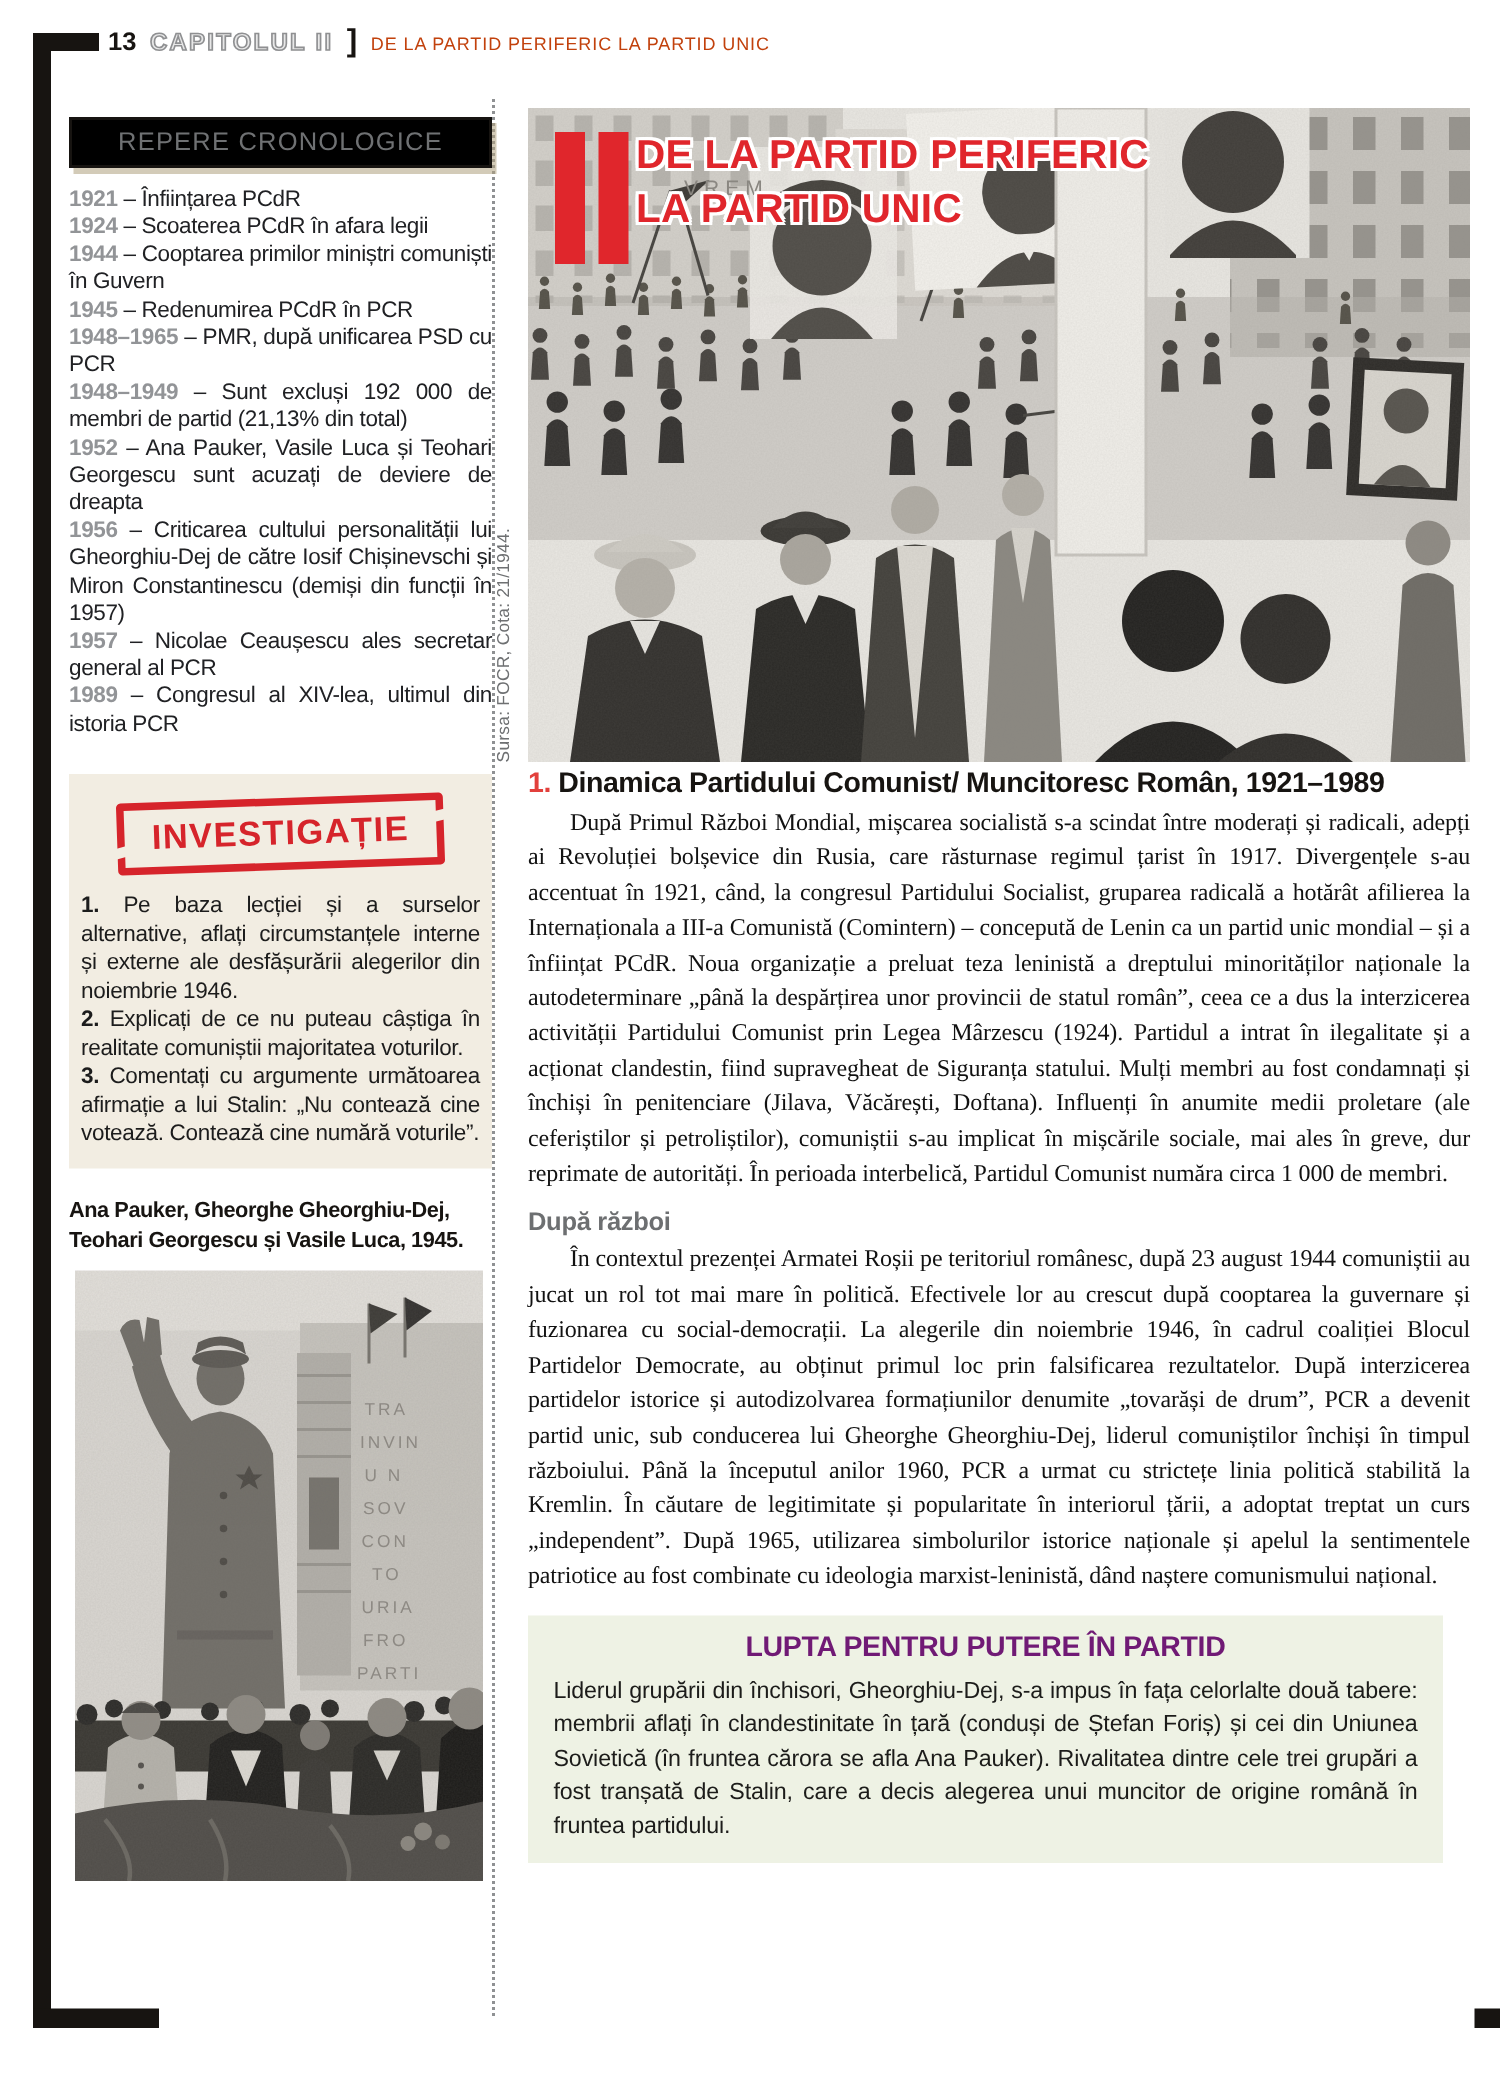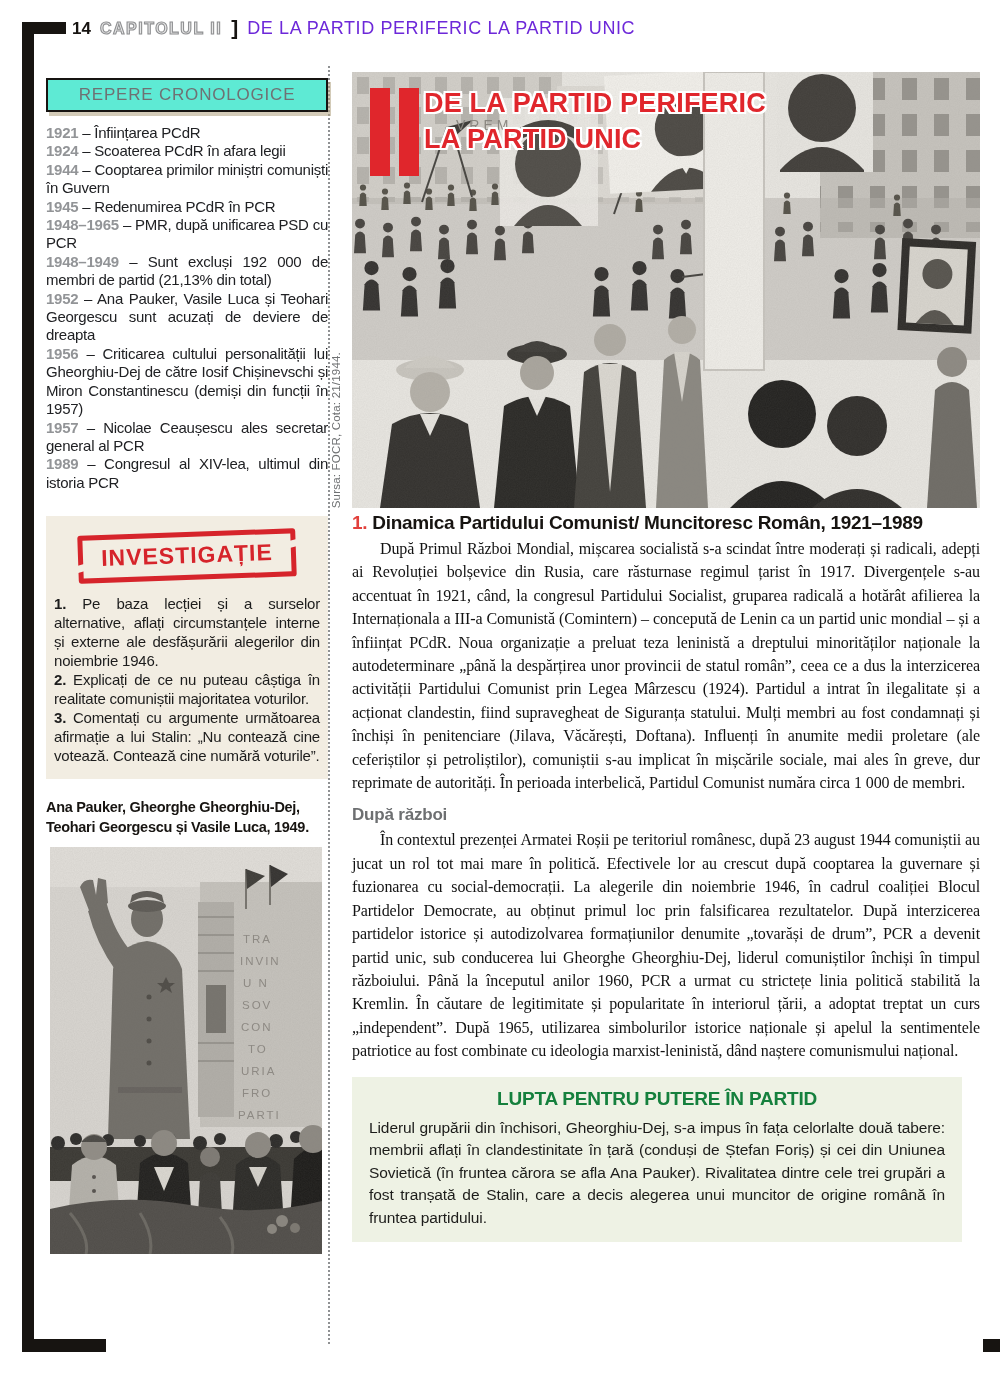--- a/index.html
+++ b/index.html
@@ -11,35 +11,35 @@
   .frame-top  { position:absolute; left:22px; top:22px;  width:44px;  height:12px; background:#171411; }
   .frame-side { position:absolute; left:22px; top:22px;  width:12px;  height:1330px; background:#171411; }
   .frame-foot { position:absolute; left:22px; top:1339px; width:84px; height:13px; background:#171411; }
   .frame-br   { position:absolute; right:0;  top:1339px; width:17px;  height:13px; background:#171411; }
 
   
   .runhead { position:absolute; left:72px; top:15px; display:flex; align-items:baseline; gap:9px; white-space:nowrap; }
   .pageno { font-size:17px; font-weight:800; color:#171411; }
   .chap-label { font-size:16px; font-weight:700; letter-spacing:1.5px; color:#e8e8e8; -webkit-text-stroke:1.1px #8f9092; }
   .chap-bracket { font-size:21px; font-weight:800; color:#171411; transform:translateY(1px); }
-  .chap-title { font-size:18px; color:#6d28d9; letter-spacing:.6px; }
+  .chap-title { font-size:12px; color:#c2410c; letter-spacing:.6px; }
 
   
   .leftcol { position:absolute; left:46px; top:66px; width:282px; }
   .divider { position:absolute; left:328px; top:66px; height:1278px; border-left:2px dotted #8f9193; }
   .maincol { position:absolute; left:352px; top:512px; width:628px; }
 
   
   .key-terms { font-size:16.5px; font-weight:700; line-height:1.42; letter-spacing:-0.3px; color:#171411; }
   .kt-title { color:#23b1ab; }
   .kt-b { color:#d9272e; }
   .kt-t { color:#171411; }
 
   
-  .chrono-box { margin-top:12px; height:34px; border:2.5px solid #171411; background:#5eead4;
+  .chrono-box { margin-top:12px; height:34px; border:2.5px solid #171411; background:#000000;
     box-shadow:3px 4px 0 rgba(175,160,125,.55); display:flex; align-items:center; justify-content:center;
     color:#6f7173; font-size:17px; letter-spacing:.8px; }
   .chrono-list { margin-top:12px; font-size:15px; line-height:18.4px; letter-spacing:-0.25px;
     color:#202124; text-align:justify; }
   .chrono-entry { }
   .chrono-year { font-weight:700; color:#929497; }
 
   
   .invest { margin-top:24px; background:#f2ede2; padding:12px 8px 14px; }
   .stamp { position:relative; width:218px; margin:4px auto 14px; border:5px solid #d6242b; border-radius:3px;
@@ -70,36 +70,36 @@
     font-size:11.5px; color:#6e7072; letter-spacing:.2px; white-space:nowrap; }
 
   
   .sec-title { font-size:19px; font-weight:800; letter-spacing:-0.3px; color:#171411; white-space:nowrap; }
   .sec-no { color:#e2403c; }
   .subhead { margin-top:11px; font-size:17px; font-weight:800; letter-spacing:-0.2px; color:#6d6f71; }
   .bodypara { margin-top:3px; font-family:"Liberation Serif", serif; font-size:16px; line-height:23.4px;
     color:#121212; text-align:justify; text-indent:28px; letter-spacing:-0.1px; }
 
   .hlbox { margin-top:14px; width:610px; background:#eef2e4; padding:11px 17px 13px; }
-  .hlbox-title { text-align:center; font-size:19px; font-weight:800; letter-spacing:-0.2px; color:#15803d; }
+  .hlbox-title { text-align:center; font-size:19px; font-weight:800; letter-spacing:-0.2px; color:#701a75; }
   .hlbox-text { margin-top:7px; font-size:15.5px; line-height:22.5px; color:#1c1c1a; text-align:justify;
     letter-spacing:-0.1px; }
 </style>
 </head>
 <body>
 
 <div class="page">
 
   <div class="frame-top"></div>
   <div class="frame-side"></div>
   <div class="frame-foot"></div>
   <div class="frame-br"></div>
 
   <div class="runhead">
-    <span class="pageno">14</span>
+    <span class="pageno">13</span>
     <span class="chap-label">CAPITOLUL II</span>
     <span class="chap-bracket">]</span>
     <span class="chap-title">DE LA PARTID PERIFERIC LA PARTID UNIC</span>
   </div>
 
   <div class="divider"></div>
 
   <div class="leftcol">
 
 
@@ -122,21 +122,21 @@
 
     <div class="invest">
       <div class="stamp">INVESTIGAȚIE</div>
       <div class="invest-items">
           <div class="invest-item"><b>1.</b> Pe baza lecției și a surselor alternative, aflați circumstanțele interne și externe ale desfășurării alegerilor din noiembrie 1946.</div>
           <div class="invest-item"><b>2.</b> Explicați de ce nu puteau câștiga în realitate comuniștii majoritatea voturilor.</div>
           <div class="invest-item"><b>3.</b> Comentați cu argumente următoarea afirmație a lui Stalin: „Nu contează cine votează. Contează cine numără voturile”.</div>
         </div>
     </div>
 
-    <p class="photo-caption">Ana Pauker, Gheorghe Gheorghiu-Dej, Teohari Georgescu și Vasile Luca, 1949.</p>
+    <p class="photo-caption">Ana Pauker, Gheorghe Gheorghiu-Dej, Teohari Georgescu și Vasile Luca, 1945.</p>
 
     <svg class="left-photo" viewBox="0 0 272 407" preserveAspectRatio="none" role="img">
       <rect width="272" height="407" fill="#d9d6d1"></rect>
       <rect x="0" y="0" width="272" height="40" fill="#e2dfda"></rect>
 
       <rect x="150" y="35" width="122" height="245" fill="#c6c3bd"></rect>
       <g font-family="Liberation Sans, sans-serif" font-size="11.5" letter-spacing="2" fill="#8e8a84">
         <text x="193" y="96">TRA</text>
         <text x="190" y="118">INVIN</text>
         <text x="193" y="140">U N</text>

